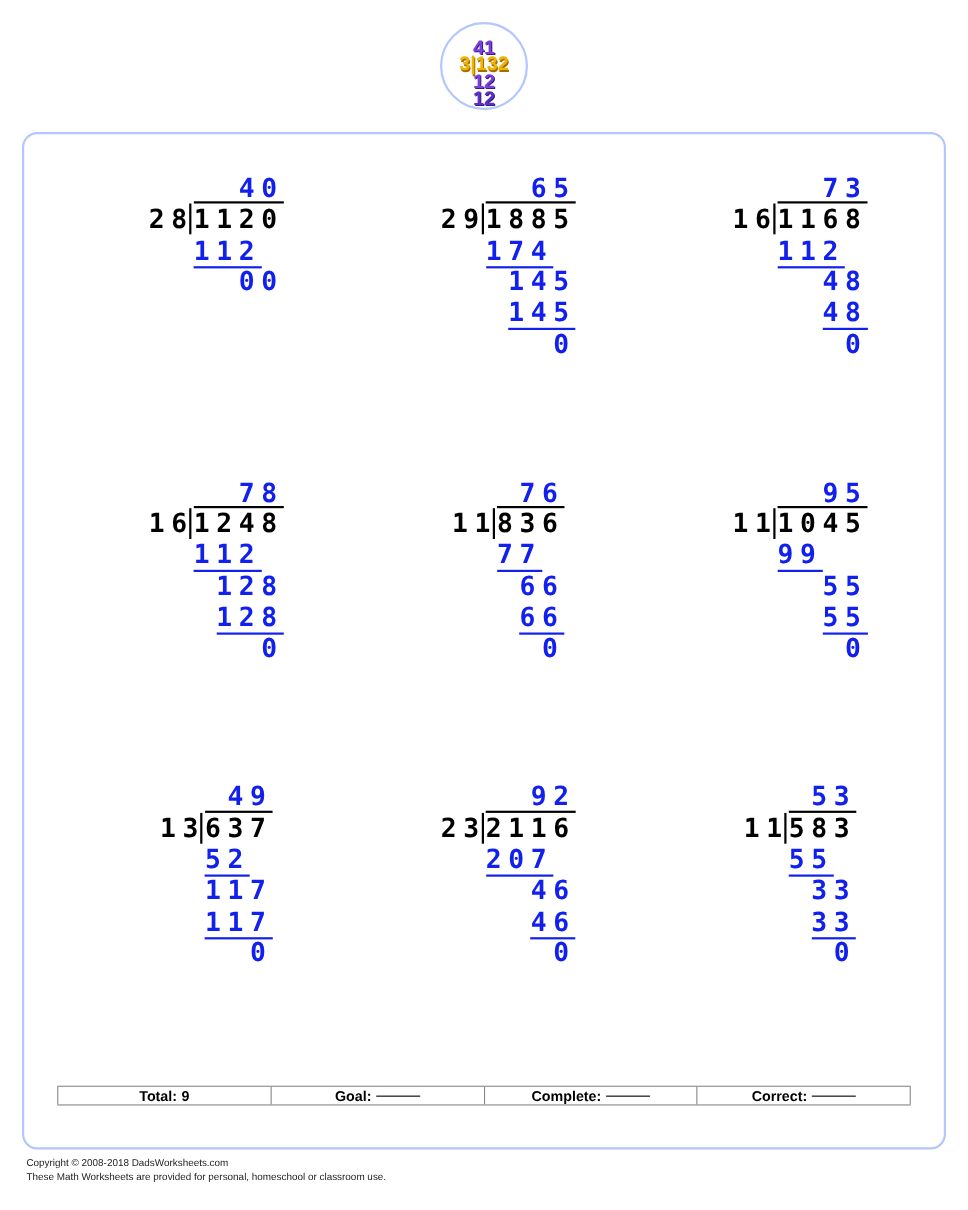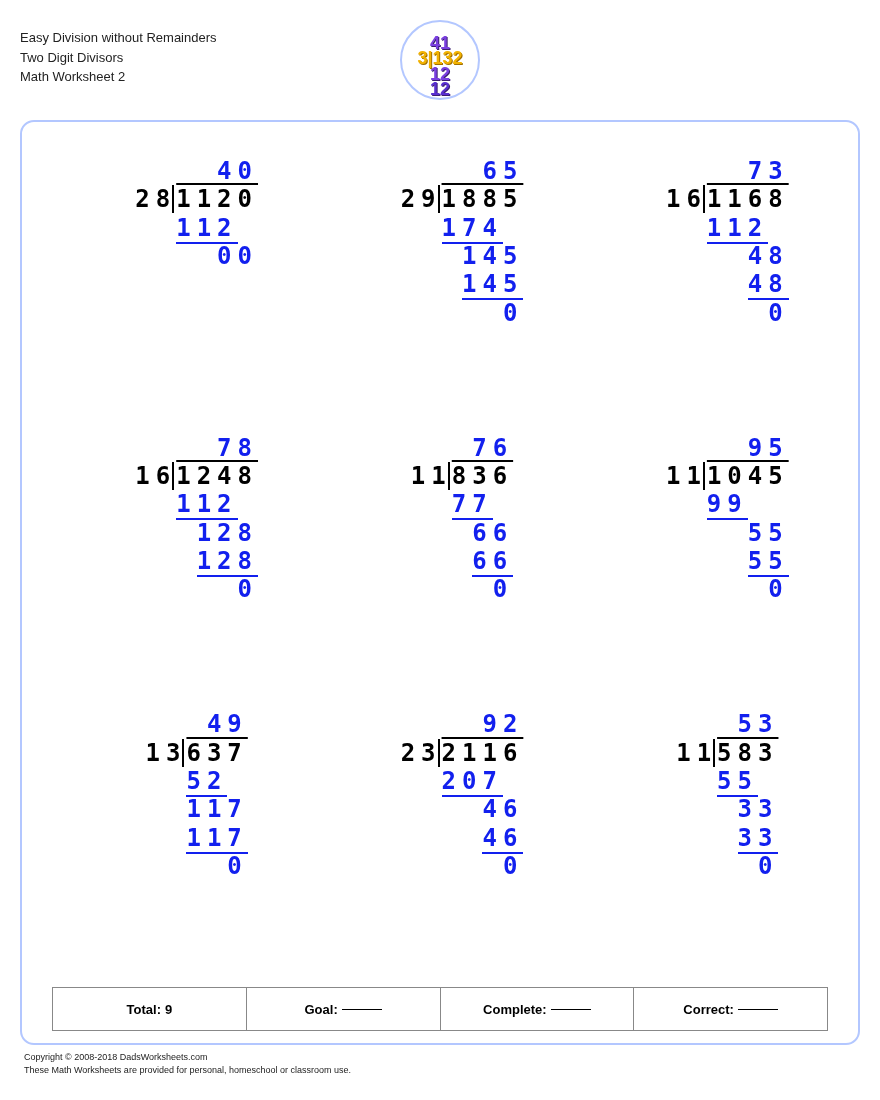--- a/index.html
+++ b/index.html
@@ -98,21 +98,21 @@
   .ld .bk { color: #000; margin-left: 44px; }
   .ld .bl { color: #1220ee; }
   .ld .ov { text-decoration: overline; text-decoration-thickness: 1.5px; text-decoration-color: #000; margin-top: 36px; }
   .ld .ul { border-bottom: 2px solid #1220ee; }
   .ld .bar { border-left: 2px solid #000; padding-left: 2px; margin-left: -4px; }
 
   .stats {
     display: flex;
     border-top: 1.5px solid #888;
     border-bottom: 1.5px solid #888;
-    height: 44px;
+    height: 18px;
     margin-top: 10px;
   }
   .stats > div {
     flex: 1;
     border-left: 1.5px solid #888;
     font-size: 13px;
     font-weight: bold;
     display: flex;
     align-items: center;
     justify-content: center;
@@ -134,25 +134,20 @@
     font-size: 24px;
     color: #1220ee;
     font-style: italic;
     text-shadow: 0.5px 0.5px 0 #000;
   }
 </style>
 </head>
 <body>
 
 <div class="header">
-  <div class="title-block">
-    <div>Easy Division without Remainders</div>
-    <div>Two Digit Divisors</div>
-    <div>Math Worksheet 2</div>
-  </div>
   <div class="badge">
     <div class="badge-inner">
       <div class="p1">41</div>
       <div class="p2">3|132</div>
       <div class="p1">12</div>
       <div class="p3">12</div>
     </div>
   </div>
 </div>
 

